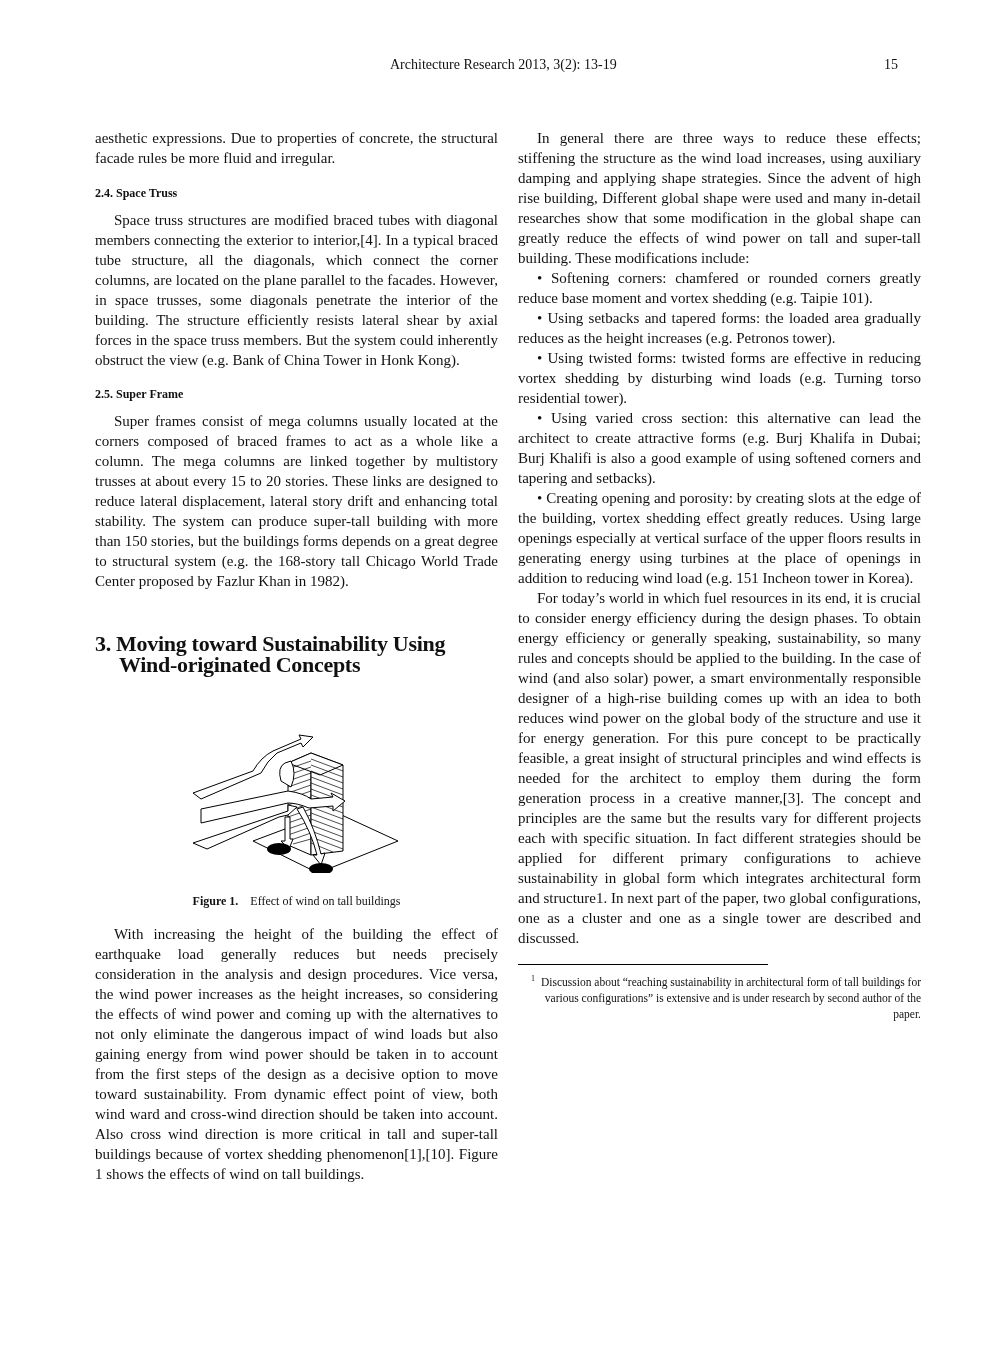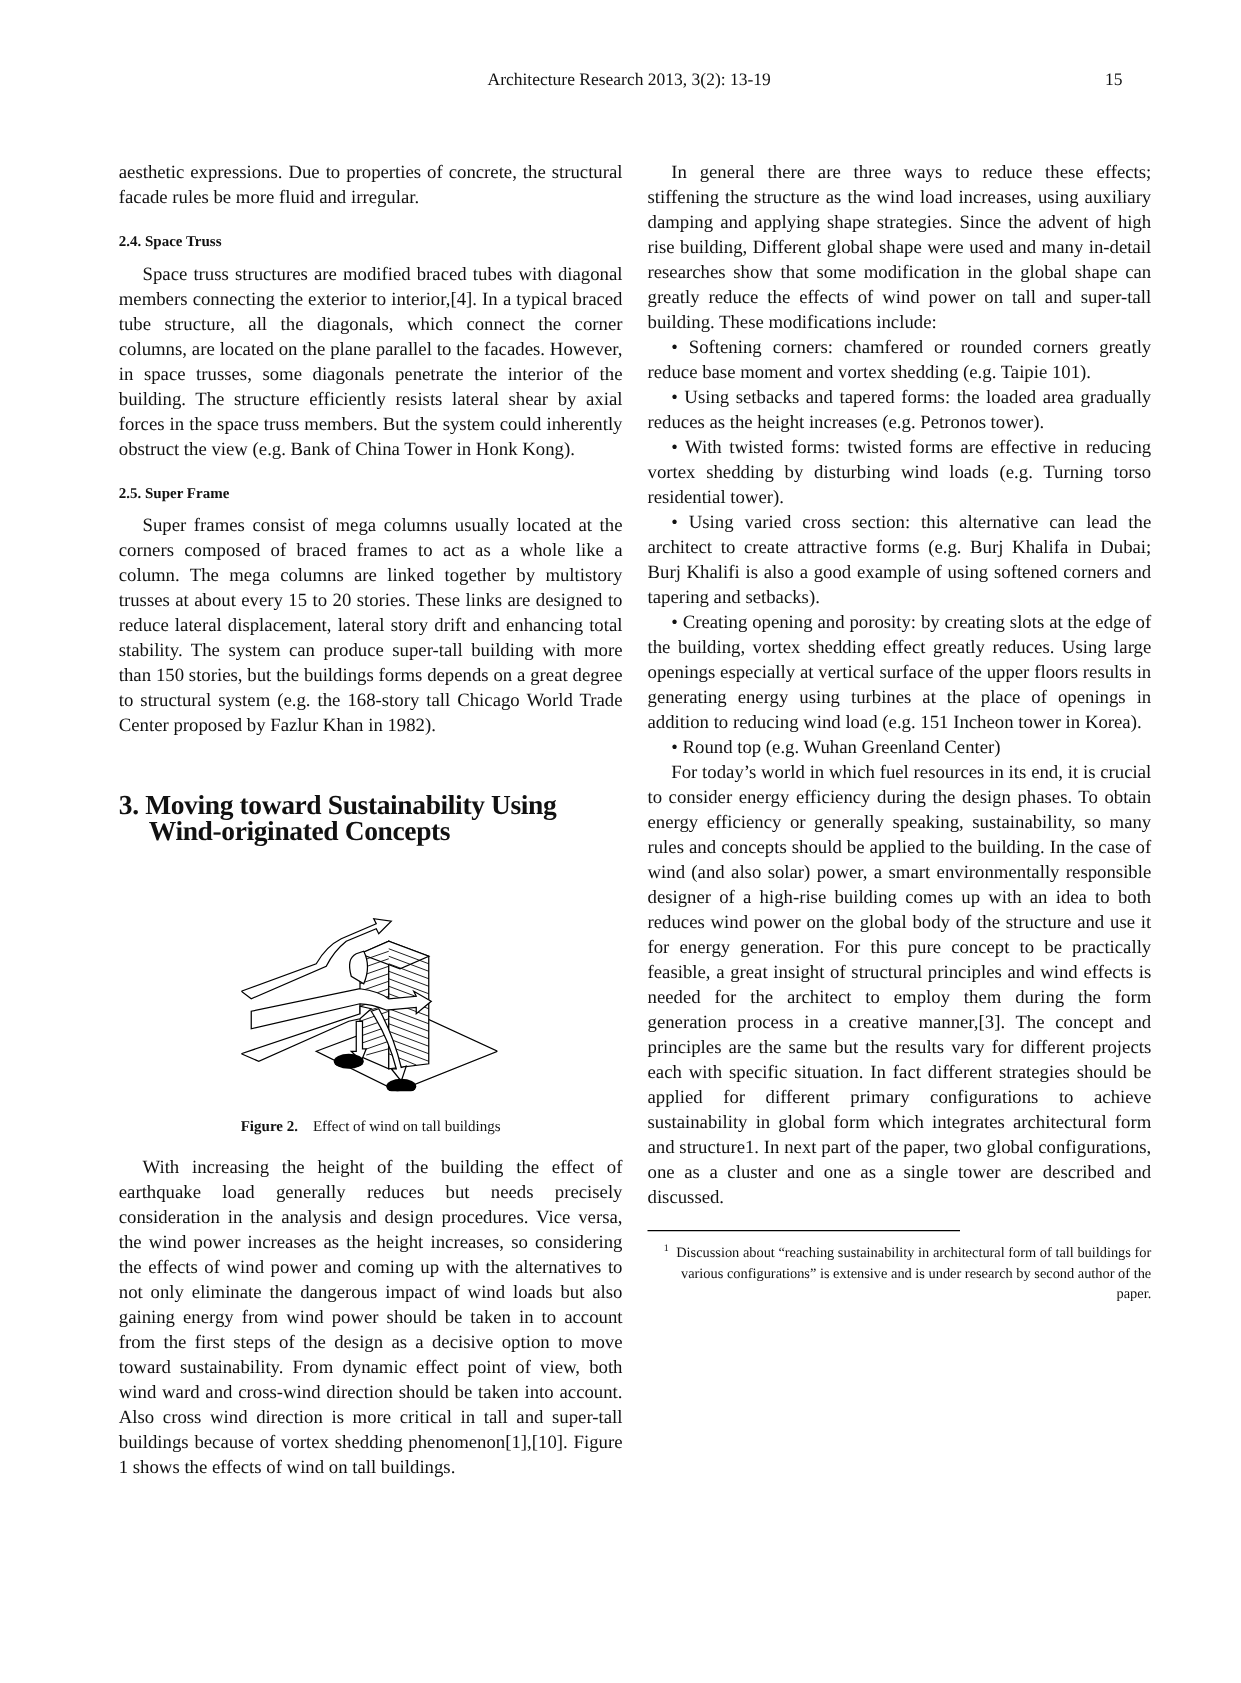--- a/index.html
+++ b/index.html
@@ -109,33 +109,32 @@
       <path d="M0,120 L95,88 L95,82 L104,84 L95,92 L86,94 L14,126 Z" fill="#fff" stroke="#000" stroke-width="1"></path>
 
       <path d="M92,94 L92,118 L88,118 L96,126 L100,116 L97,116 L97,94 Z" fill="#fff" stroke="#000" stroke-width="1"></path>
 
       <path d="M104,86 Q118,108 124,132 L120,132 L128,142 L132,130 L128,131 Q122,106 110,84 Z" fill="#fff" stroke="#000" stroke-width="1"></path>
 
       <ellipse cx="86" cy="126" rx="12" ry="6" fill="#000"></ellipse>
       <ellipse cx="128" cy="146" rx="12" ry="6" fill="#000"></ellipse>
     </svg>
     <div class="caption">
-      <span class="lab">Figure 2.</span><span>Effect of wind on tall buildings</span>
+      <span class="lab">Figure 1.</span><span>Effect of wind on tall buildings</span>
     </div>
   </div>
 
   <p class="indent" style="margin-top:13px">With increasing the height of the building the effect of earthquake load generally reduces but needs precisely consideration in the analysis and design procedures. Vice versa, the wind power increases as the height increases, so considering the effects of wind power and coming up with the alternatives to not only eliminate the dangerous impact of wind loads but also gaining energy from wind power should be taken in to account from the first steps of the design as a decisive option to move toward sustainability. From dynamic effect point of view, both wind ward and cross-wind direction should be taken into account. Also cross wind direction is more critical in tall and super-tall buildings because of vortex shedding phenomenon[1],[10]. Figure 1 shows the effects of wind on tall buildings.</p>
 </div>
 
 <div class="col right">
   <p class="indent">In general there are three ways to reduce these effects; stiffening the structure as the wind load increases, using auxiliary damping and applying shape strategies. Since the advent of high rise building, Different global shape were used and many in-detail researches show that some modification in the global shape can greatly reduce the effects of wind power on tall and super-tall building. These modifications include:</p>
   <p class="bullet">• Softening corners: chamfered or rounded corners greatly reduce base moment and vortex shedding (e.g. Taipie 101).</p>
   <p class="bullet">• Using setbacks and tapered forms: the loaded area gradually reduces as the height increases (e.g. Petronos tower).</p>
-  <p class="bullet">• With twisted forms: twisted forms are effective in reducing vortex shedding by disturbing wind loads (e.g. Turning torso residential tower).</p>
+  <p class="bullet">• Using twisted forms: twisted forms are effective in reducing vortex shedding by disturbing wind loads (e.g. Turning torso residential tower).</p>
   <p class="bullet">• Using varied cross section: this alternative can lead the architect to create attractive forms (e.g. Burj Khalifa in Dubai; Burj Khalifi is also a good example of using softened corners and tapering and setbacks).</p>
   <p class="bullet">• Creating opening and porosity: by creating slots at the edge of the building, vortex shedding effect greatly reduces. Using large openings especially at vertical surface of the upper floors results in generating energy using turbines at the place of openings in addition to reducing wind load (e.g. 151 Incheon tower in Korea).</p>
-  <p class="bullet">• Round top (e.g. Wuhan Greenland Center)</p>
   <p class="indent">For today’s world in which fuel resources in its end, it is crucial to consider energy efficiency during the design phases. To obtain energy efficiency or generally speaking, sustainability, so many rules and concepts should be applied to the building. In the case of wind (and also solar) power, a smart environmentally responsible designer of a high-rise building comes up with an idea to both reduces wind power on the global body of the structure and use it for energy generation. For this pure concept to be practically feasible, a great insight of structural principles and wind effects is needed for the architect to employ them during the form generation process in a creative manner,[3]. The concept and principles are the same but the results vary for different projects each with specific situation. In fact different strategies should be applied for different primary configurations to achieve sustainability in global form which integrates architectural form and structure1. In next part of the paper, two global configurations, one as a cluster and one as a single tower are described and discussed.</p>
 
 
   <div class="footnote-rule"></div>
   <p class="footnote"><sup>1</sup><span>Discussion about “reaching sustainability in architectural form of tall buildings for various configurations” is extensive and is under research by second author of the paper.</span></p>
 </div>
 
 </body></html>

